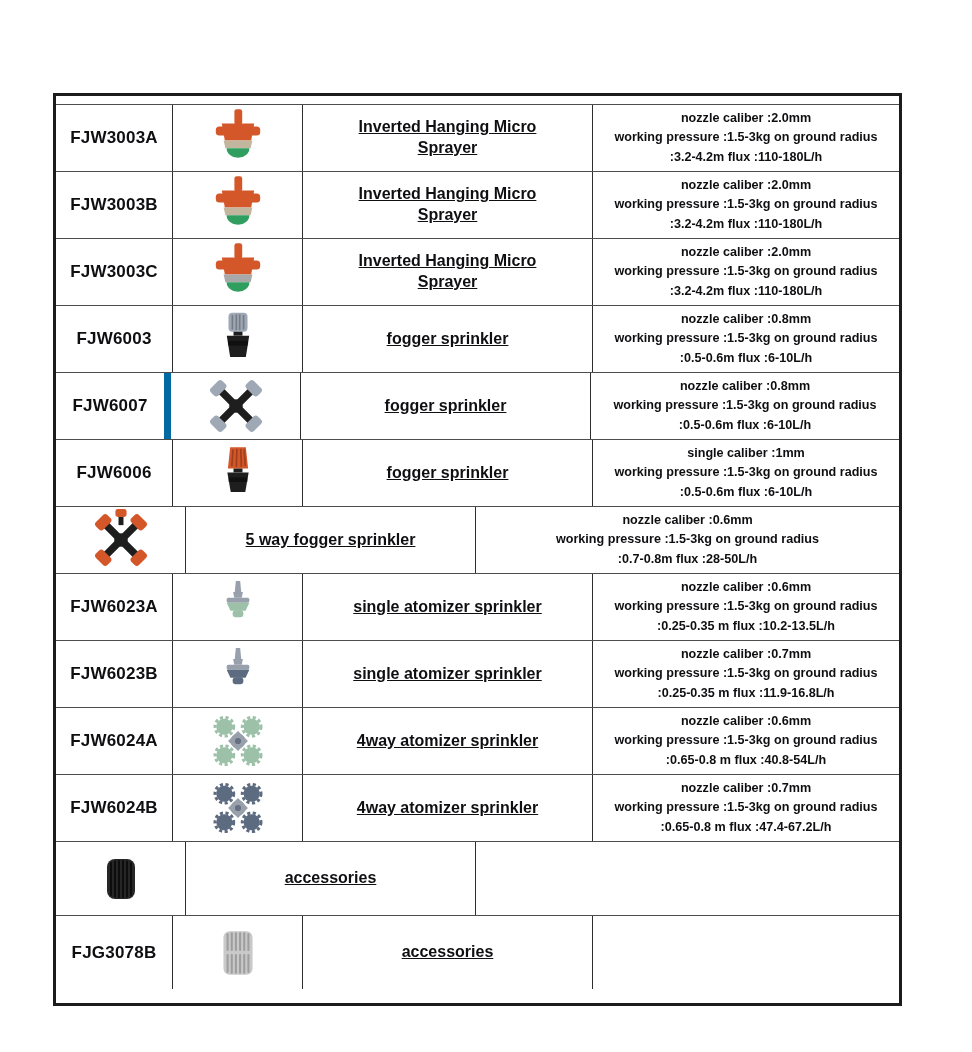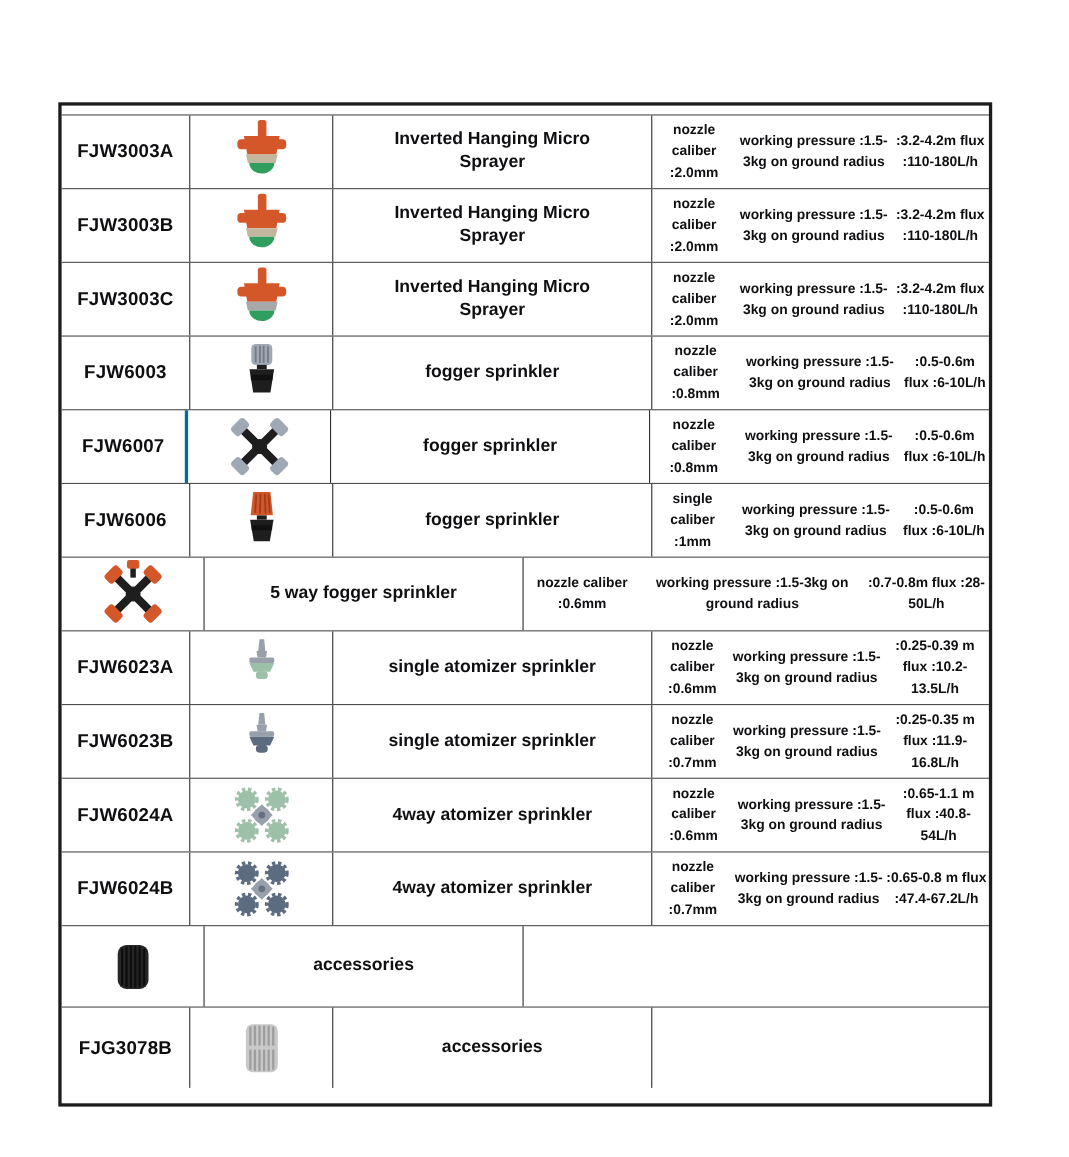--- a/index.html
+++ b/index.html
@@ -14,22 +14,22 @@
   }
   .t-row { display:flex; border-top:1px solid #4d4d4d; flex:none; }
   .t-row.first { border-top:none; }
   .h-thin { height:8px; }
   .h-std  { height:67px; }
   .h-tall { height:74px; }
 
   .cell { display:flex; align-items:center; justify-content:center; text-align:center; overflow:hidden; }
   .c-code { width:117px; border-right:1px solid #2e2e2e; font-weight:bold; font-size:17px; letter-spacing:0.2px; }
   .c-img  { width:130px; border-right:1px solid #2e2e2e; }
-  .c-name { width:290px; border-right:1px solid #2e2e2e; font-weight:bold; font-size:16px; line-height:1.3; }
-  .c-spec { flex:1; flex-direction:row; justify-content:center; font-weight:bold; font-size:12.6px; line-height:1.52; padding:1px 2px; }
+  .c-name { width:290px; border-right:1px solid #2e2e2e; font-weight:bold; font-size:16px; line-height:1.3;text-decoration:underline; }
+  .c-spec { flex:1; flex-direction:column; justify-content:center; font-weight:bold; font-size:12.6px; line-height:1.52; padding:1px 2px; }
   .name-inner { max-width:215px; }
   svg.prod { display:block; }
 </style>
 </head>
 <body>
 
 <div class="page">
   <div class="catalog">
 
     <div class="t-row h-thin first"></div>
@@ -117,21 +117,21 @@
           <span class="name-inner">fogger sprinkler</span>
         </div>
       <div class="cell c-spec">
         <div>nozzle caliber :0.8mm</div>
         <div>working pressure :1.5-3kg on ground radius</div>
         <div>:0.5-0.6m  flux :6-10L/h</div>
       </div>
     </div>
 
     <div class="t-row h-std">
-      <div class="cell c-img" style="width:115px;border-right:3px solid #0369a1">
+      <div class="cell c-img" style="width:115px;border-right:7px solid #0369a1">
         <span class="c-code" style="border:none;width:auto">FJW6007</span>
       </div>
       <div class="cell c-img">
         <svg class="prod" width="62" height="62" viewBox="0 0 100 100">
           <g transform="rotate(45 50 50)">
             <rect x="44" y="8" width="12" height="84" rx="3" fill="var(--dark)"></rect>
             <rect x="8" y="44" width="84" height="12" rx="3" fill="var(--dark)"></rect>
             <circle cx="50" cy="50" r="11" fill="var(--dark)"></circle>
             <g fill="var(--capgray)">
               <rect x="37" y="1" width="26" height="17" rx="5"></rect>
@@ -216,21 +216,21 @@
           <path d="M29 42 h42 l-7 15 h-28 z" fill="var(--sage)"></path>
           <rect x="40" y="56" width="20" height="13" rx="6" fill="var(--sage)"></rect>
         </svg>
       </div>
       <div class="cell c-name">
           <span class="name-inner">single atomizer sprinkler</span>
         </div>
       <div class="cell c-spec">
         <div>nozzle caliber :0.6mm</div>
         <div>working pressure :1.5-3kg on ground radius</div>
-        <div>:0.25-0.39 m  flux :10.2-13.5L/h</div>
+        <div>:0.25-0.35 m  flux :10.2-13.5L/h</div>
       </div>
     </div>
 
     <div class="t-row h-std">
       <div class="cell c-code">FJW6023B</div>
       <div class="cell c-img">
         <svg class="prod" width="54" height="62" viewBox="0 0 100 100">
           <path d="M46 2 h8 l2 20 h-12 z" fill="var(--stemgray)"></path>
           <path d="M41 22 h18 l-2 11 h-14 z" fill="var(--stemgray)"></path>
           <rect x="29" y="33" width="42" height="9" rx="3" fill="var(--stemgray)"></rect>
@@ -268,21 +268,21 @@
           <circle cx="50" cy="50" r="12" fill="var(--stemgray)"></circle>
           <circle cx="50" cy="50" r="5" fill="var(--hubdark)"></circle>
         </svg>
       </div>
       <div class="cell c-name">
           <span class="name-inner">4way atomizer sprinkler</span>
         </div>
       <div class="cell c-spec">
         <div>nozzle caliber :0.6mm</div>
         <div>working pressure :1.5-3kg on ground radius</div>
-        <div>:0.65-1.1 m  flux :40.8-54L/h</div>
+        <div>:0.65-0.8 m  flux :40.8-54L/h</div>
       </div>
     </div>
 
     <div class="t-row h-std">
       <div class="cell c-code">FJW6024B</div>
       <div class="cell c-img">
         <svg class="prod" width="62" height="62" viewBox="0 0 100 100">
           <g fill="var(--slate)">
             <circle cx="28" cy="27" r="13"></circle>
               <circle cx="72" cy="27" r="13"></circle>

